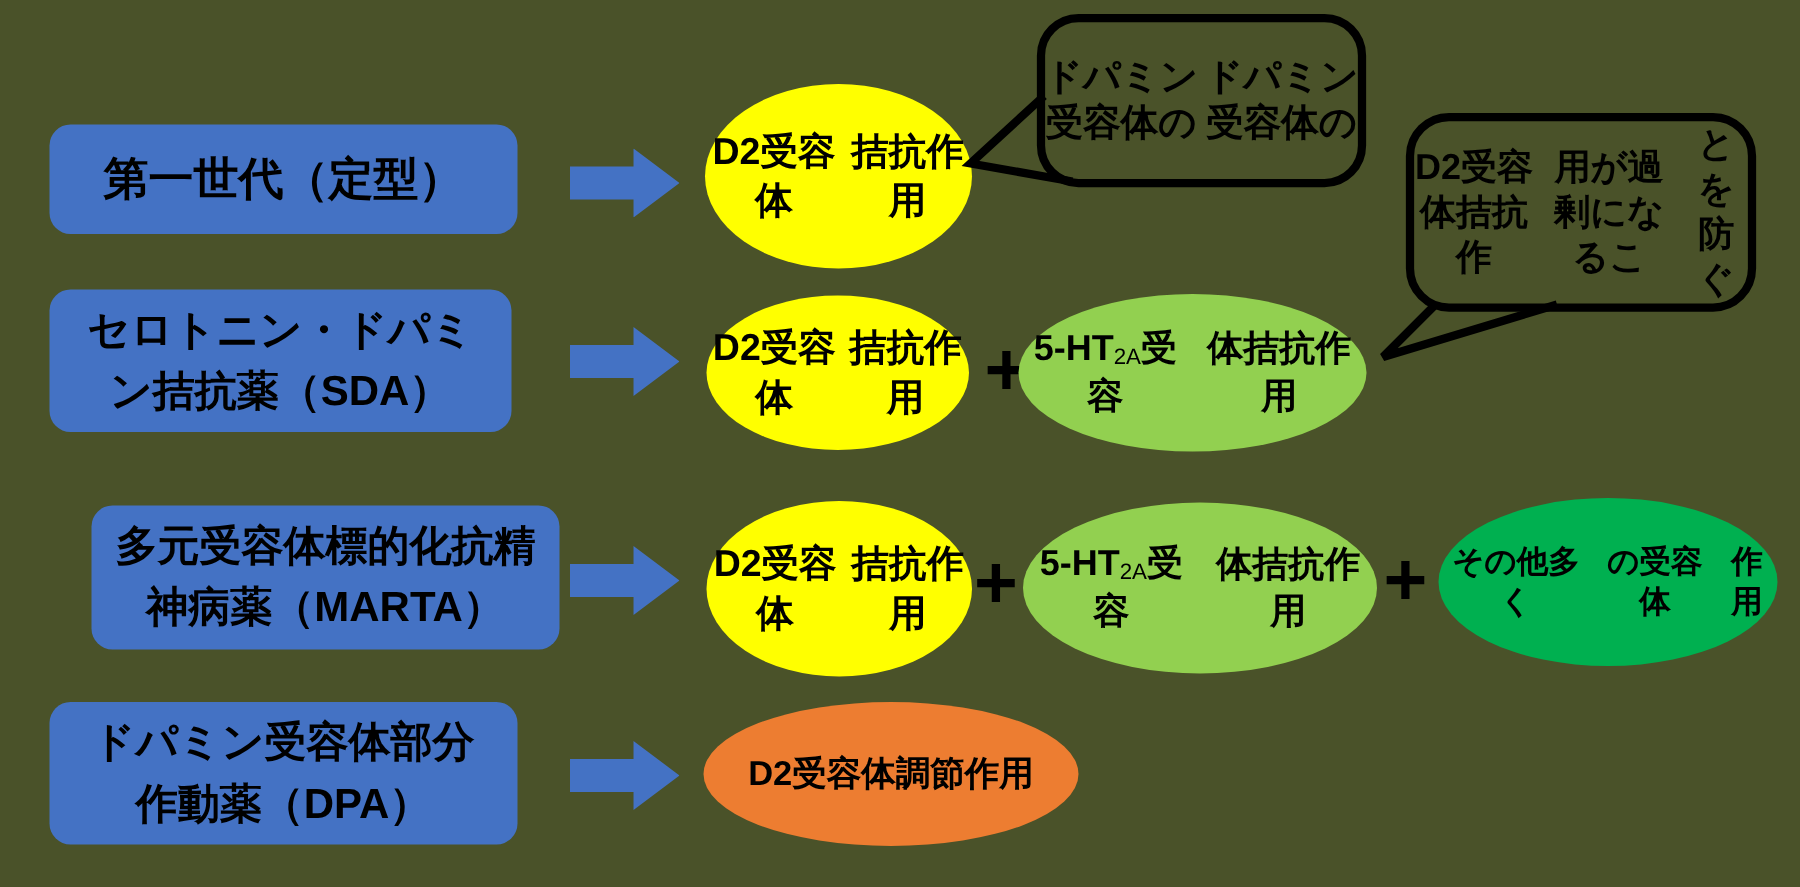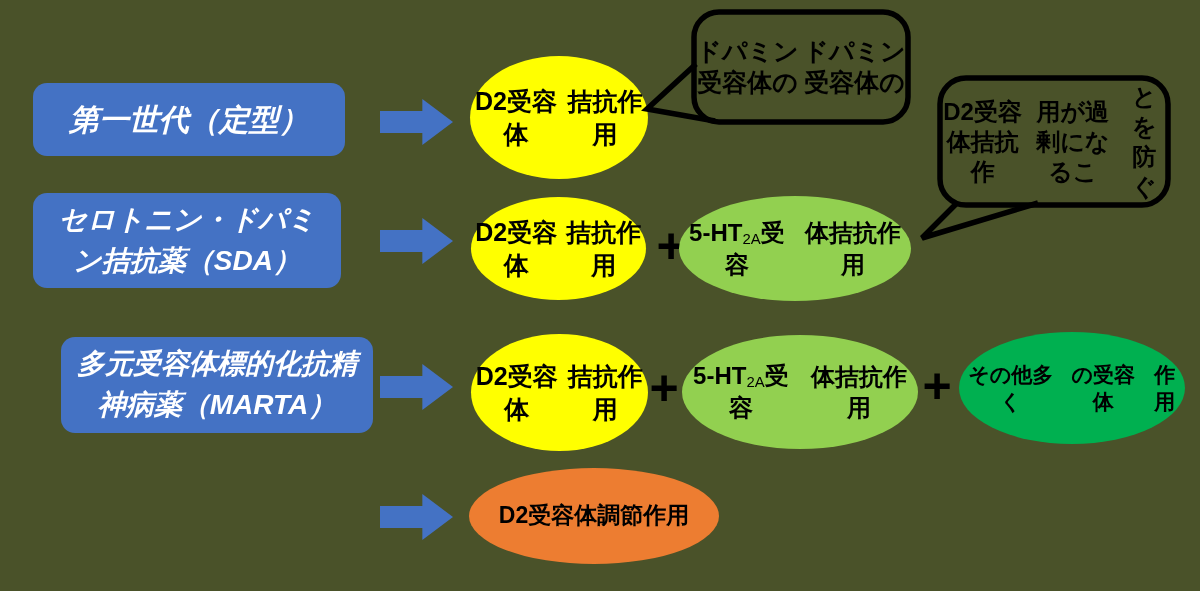--- a/index.html
+++ b/index.html
@@ -3,23 +3,23 @@
 <meta charset="utf-8">
 <style>
   html,body{margin:0;padding:0;background:#4A5229;}
   #canvas{
     position:relative;width:1200px;height:591px;overflow:hidden;
     background:#4A5229;
     font-family:"Liberation Sans","DejaVu Sans",sans-serif;
   }
   .abs{position:absolute;}
   .category-box{
-    background:#4472C4;color:#ffffff;border-radius:14px;
+    background:#4472C4;color:#000000;border-radius:14px;
     display:flex;flex-direction:column;justify-content:center;align-items:center;
-    font-weight:700;text-align:left;font-style:italic;
+    font-weight:700;text-align:left;
   }
   .category-box .ln{line-height:1.45;}
   .arrow{
     background:#4472C4;
     clip-path:polygon(0% 26%,58% 26%,58% 0%,100% 50%,58% 100%,58% 74%,0% 74%);
   }
   .ellipse{
     border-radius:50%;color:#000;font-weight:700;text-align:center;
     display:flex;flex-direction:row;justify-content:center;align-items:center;
   }
@@ -83,20 +83,24 @@
     <div class="ln"><span>5-HT</span><sub class="ht-sub">2A</sub><span>受容</span></div>
     <div class="ln">体拮抗作用</div>
   </div>
   <div class="abs plus" style="left:915px;top:361px;">+</div>
   <div class="abs ellipse e-green" style="left:959px;top:332px;width:226px;height:112px;font-size:21px;">
     <div class="ln">その他多く</div>
     <div class="ln">の受容体</div>
     <div class="ln">作用</div>
   </div>
 
+  <div class="abs category-box" style="left:33px;top:468px;width:312px;height:95px;font-size:28px;">
+    <div class="ln">ドパミン受容体部分</div>
+    <div class="ln">作動薬（DPA）</div>
+  </div>
   <div class="abs arrow" style="left:380px;top:494px;width:73px;height:46px;"></div>
   <div class="abs ellipse e-orange" style="left:469px;top:468px;width:250px;height:96px;font-size:23px;">
     <div class="ln">D2受容体</div>
     <div class="ln">調節作用</div>
   </div>
 
   <svg class="bubble-layer" width="1200" height="591" viewBox="0 0 1200 591">
     <rect x="694" y="12" width="214" height="110" rx="25" ry="25" fill="none" stroke="#000000" stroke-width="5.5"></rect>
     <path d="M 696 64 L 647 109 L 715 121" fill="none" stroke="#000000" stroke-width="5.5" stroke-linejoin="miter"></path>
     <rect x="940" y="78" width="228" height="127" rx="26" ry="26" fill="none" stroke="#000000" stroke-width="5.5"></rect>

